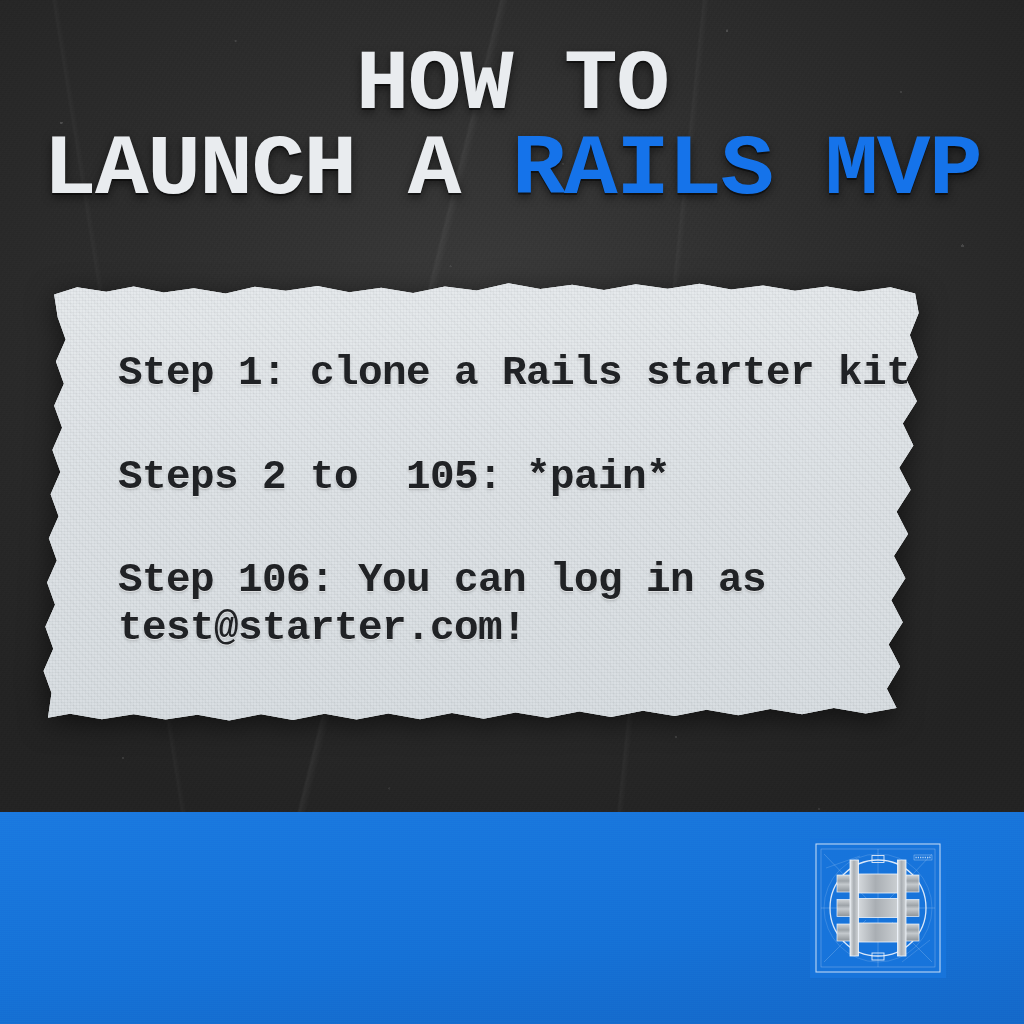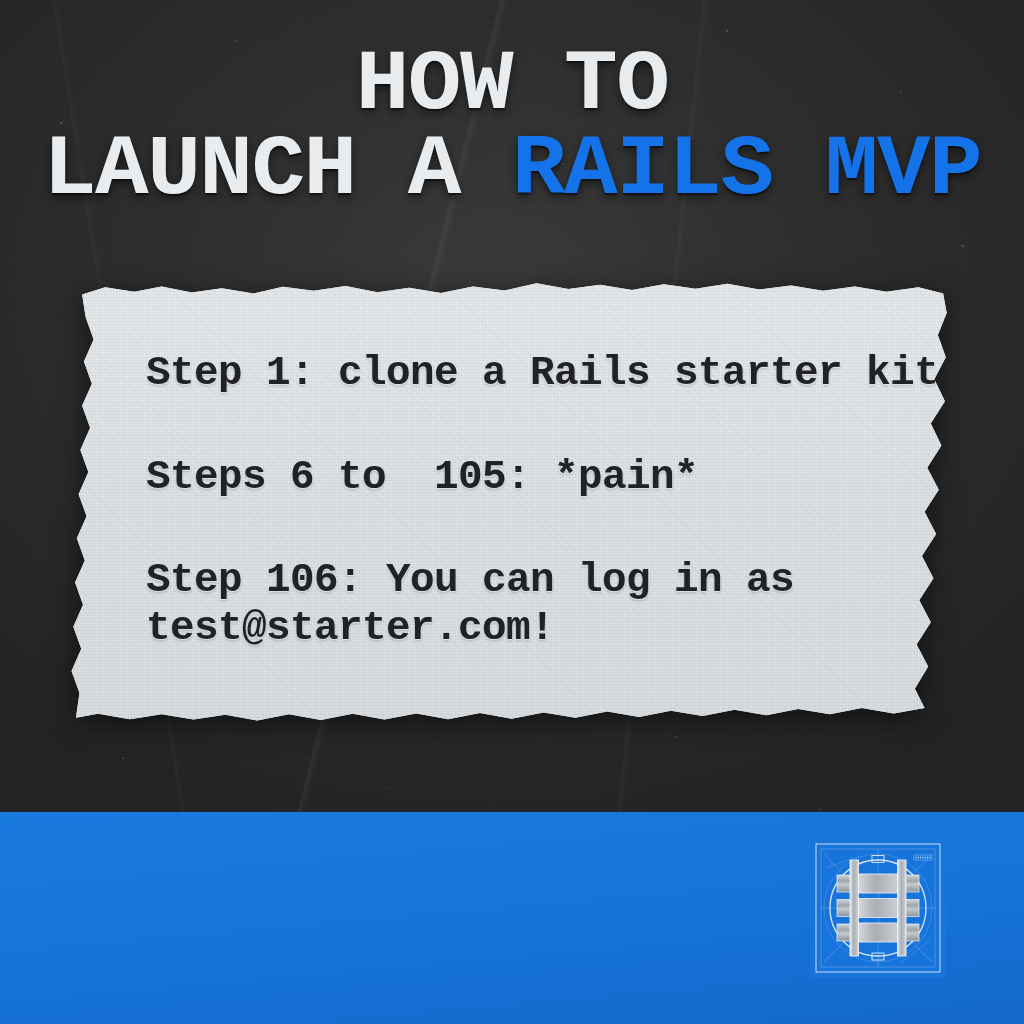--- a/index.html
+++ b/index.html
@@ -98,21 +98,21 @@
     text-shadow: 0 2px 0 rgba(0,0,0,.45), 0 4px 9px rgba(0,0,0,.5);
   }
   .line-2 .b {
     color: #1573ea;
     text-shadow: 0 2px 0 rgba(0,0,0,.45), 0 4px 9px rgba(0,0,0,.5);
   }
 
   
   .paper-wrap {
     position: absolute;
-    left: 68px;
+    left: 40px;
     top: 282px;
     width: 884px;
     height: 442px;
     z-index: 5;
     filter: drop-shadow(0 6px 14px rgba(0,0,0,.55));
   }
   .paper {
     position: absolute;
     inset: 0;
     background: #dfe4e7;
@@ -238,21 +238,21 @@
       <span class="w">LAUNCH A </span><span class="b">RAILS MVP</span>
     </span>
   </div>
 
   <div class="paper-wrap">
     <div class="paper">
       <div class="paper-tex"></div>
     </div>
     <div class="card-text">
       <div class="step">Step 1: clone a Rails starter kit</div>
-      <div class="step">Steps 6 to  105: *pain*</div>
+      <div class="step">Steps 2 to  105: *pain*</div>
       <div class="step two-line">Step 106: You can log in as
 test@starter.com!</div>
     </div>
   </div>
 
   <div class="band">
     <div class="band-grain"></div>
 
     <div class="logo">
       <svg viewBox="0 0 136 140" xmlns="http://www.w3.org/2000/svg">

